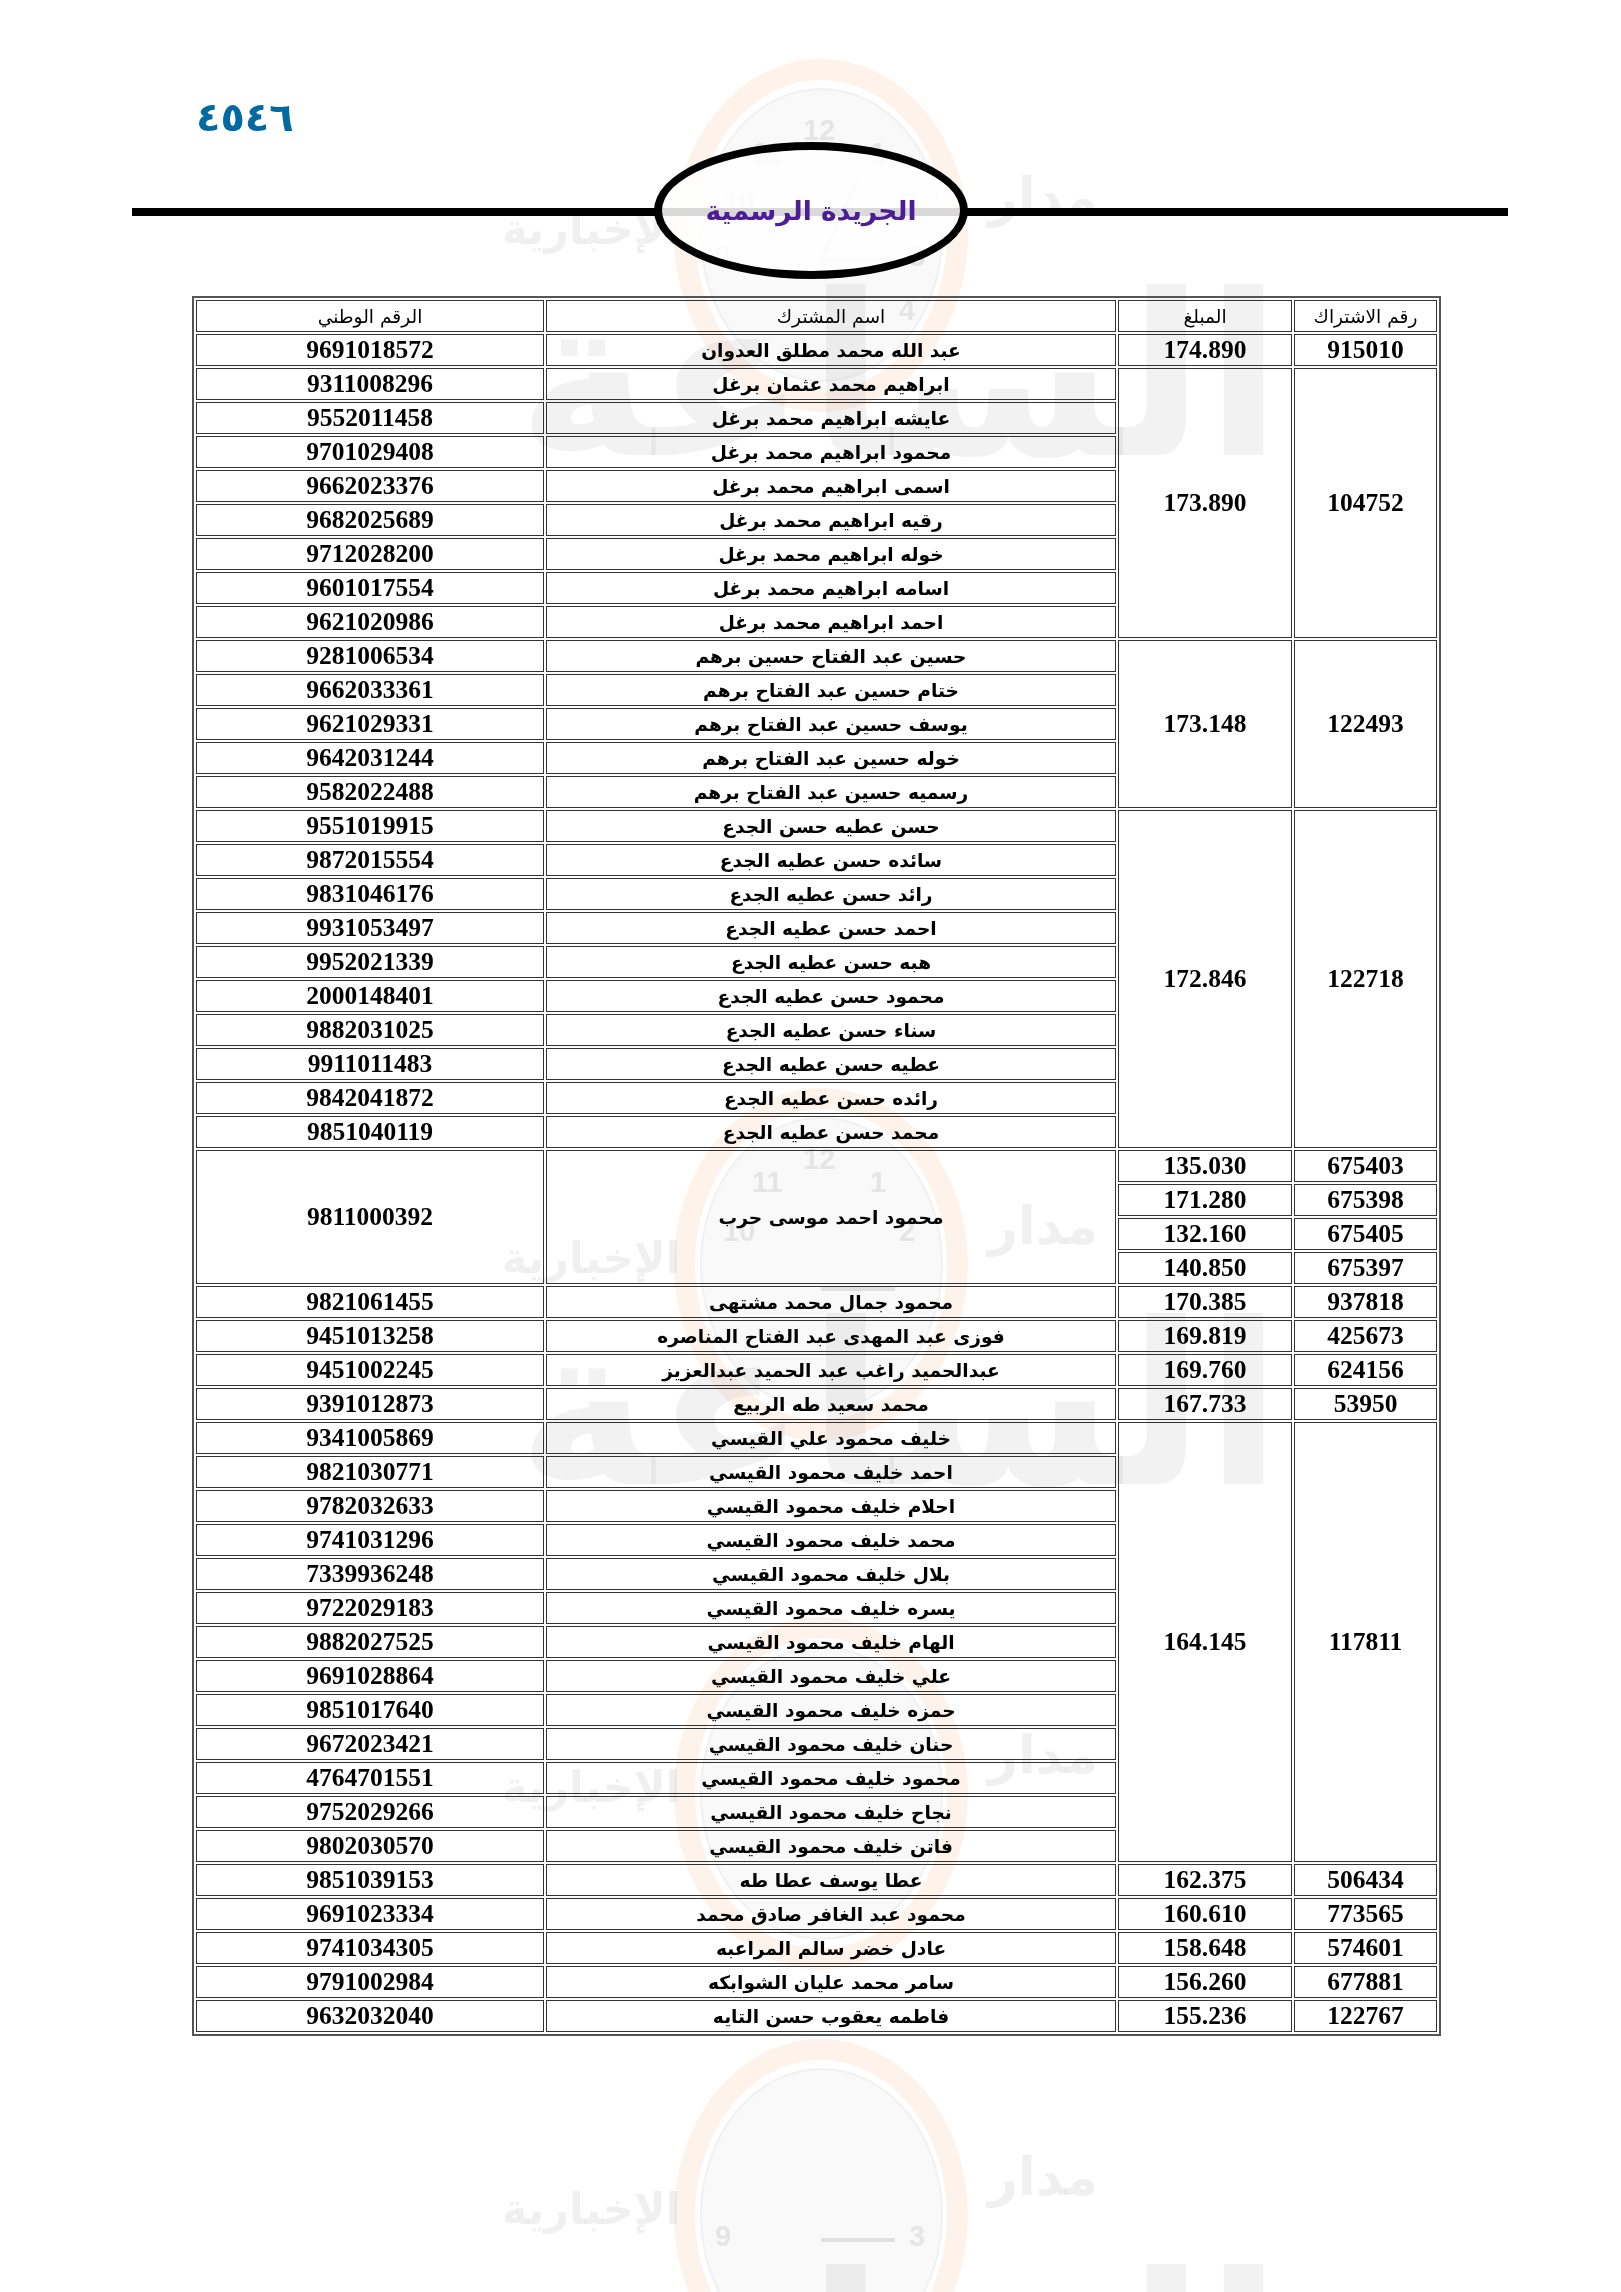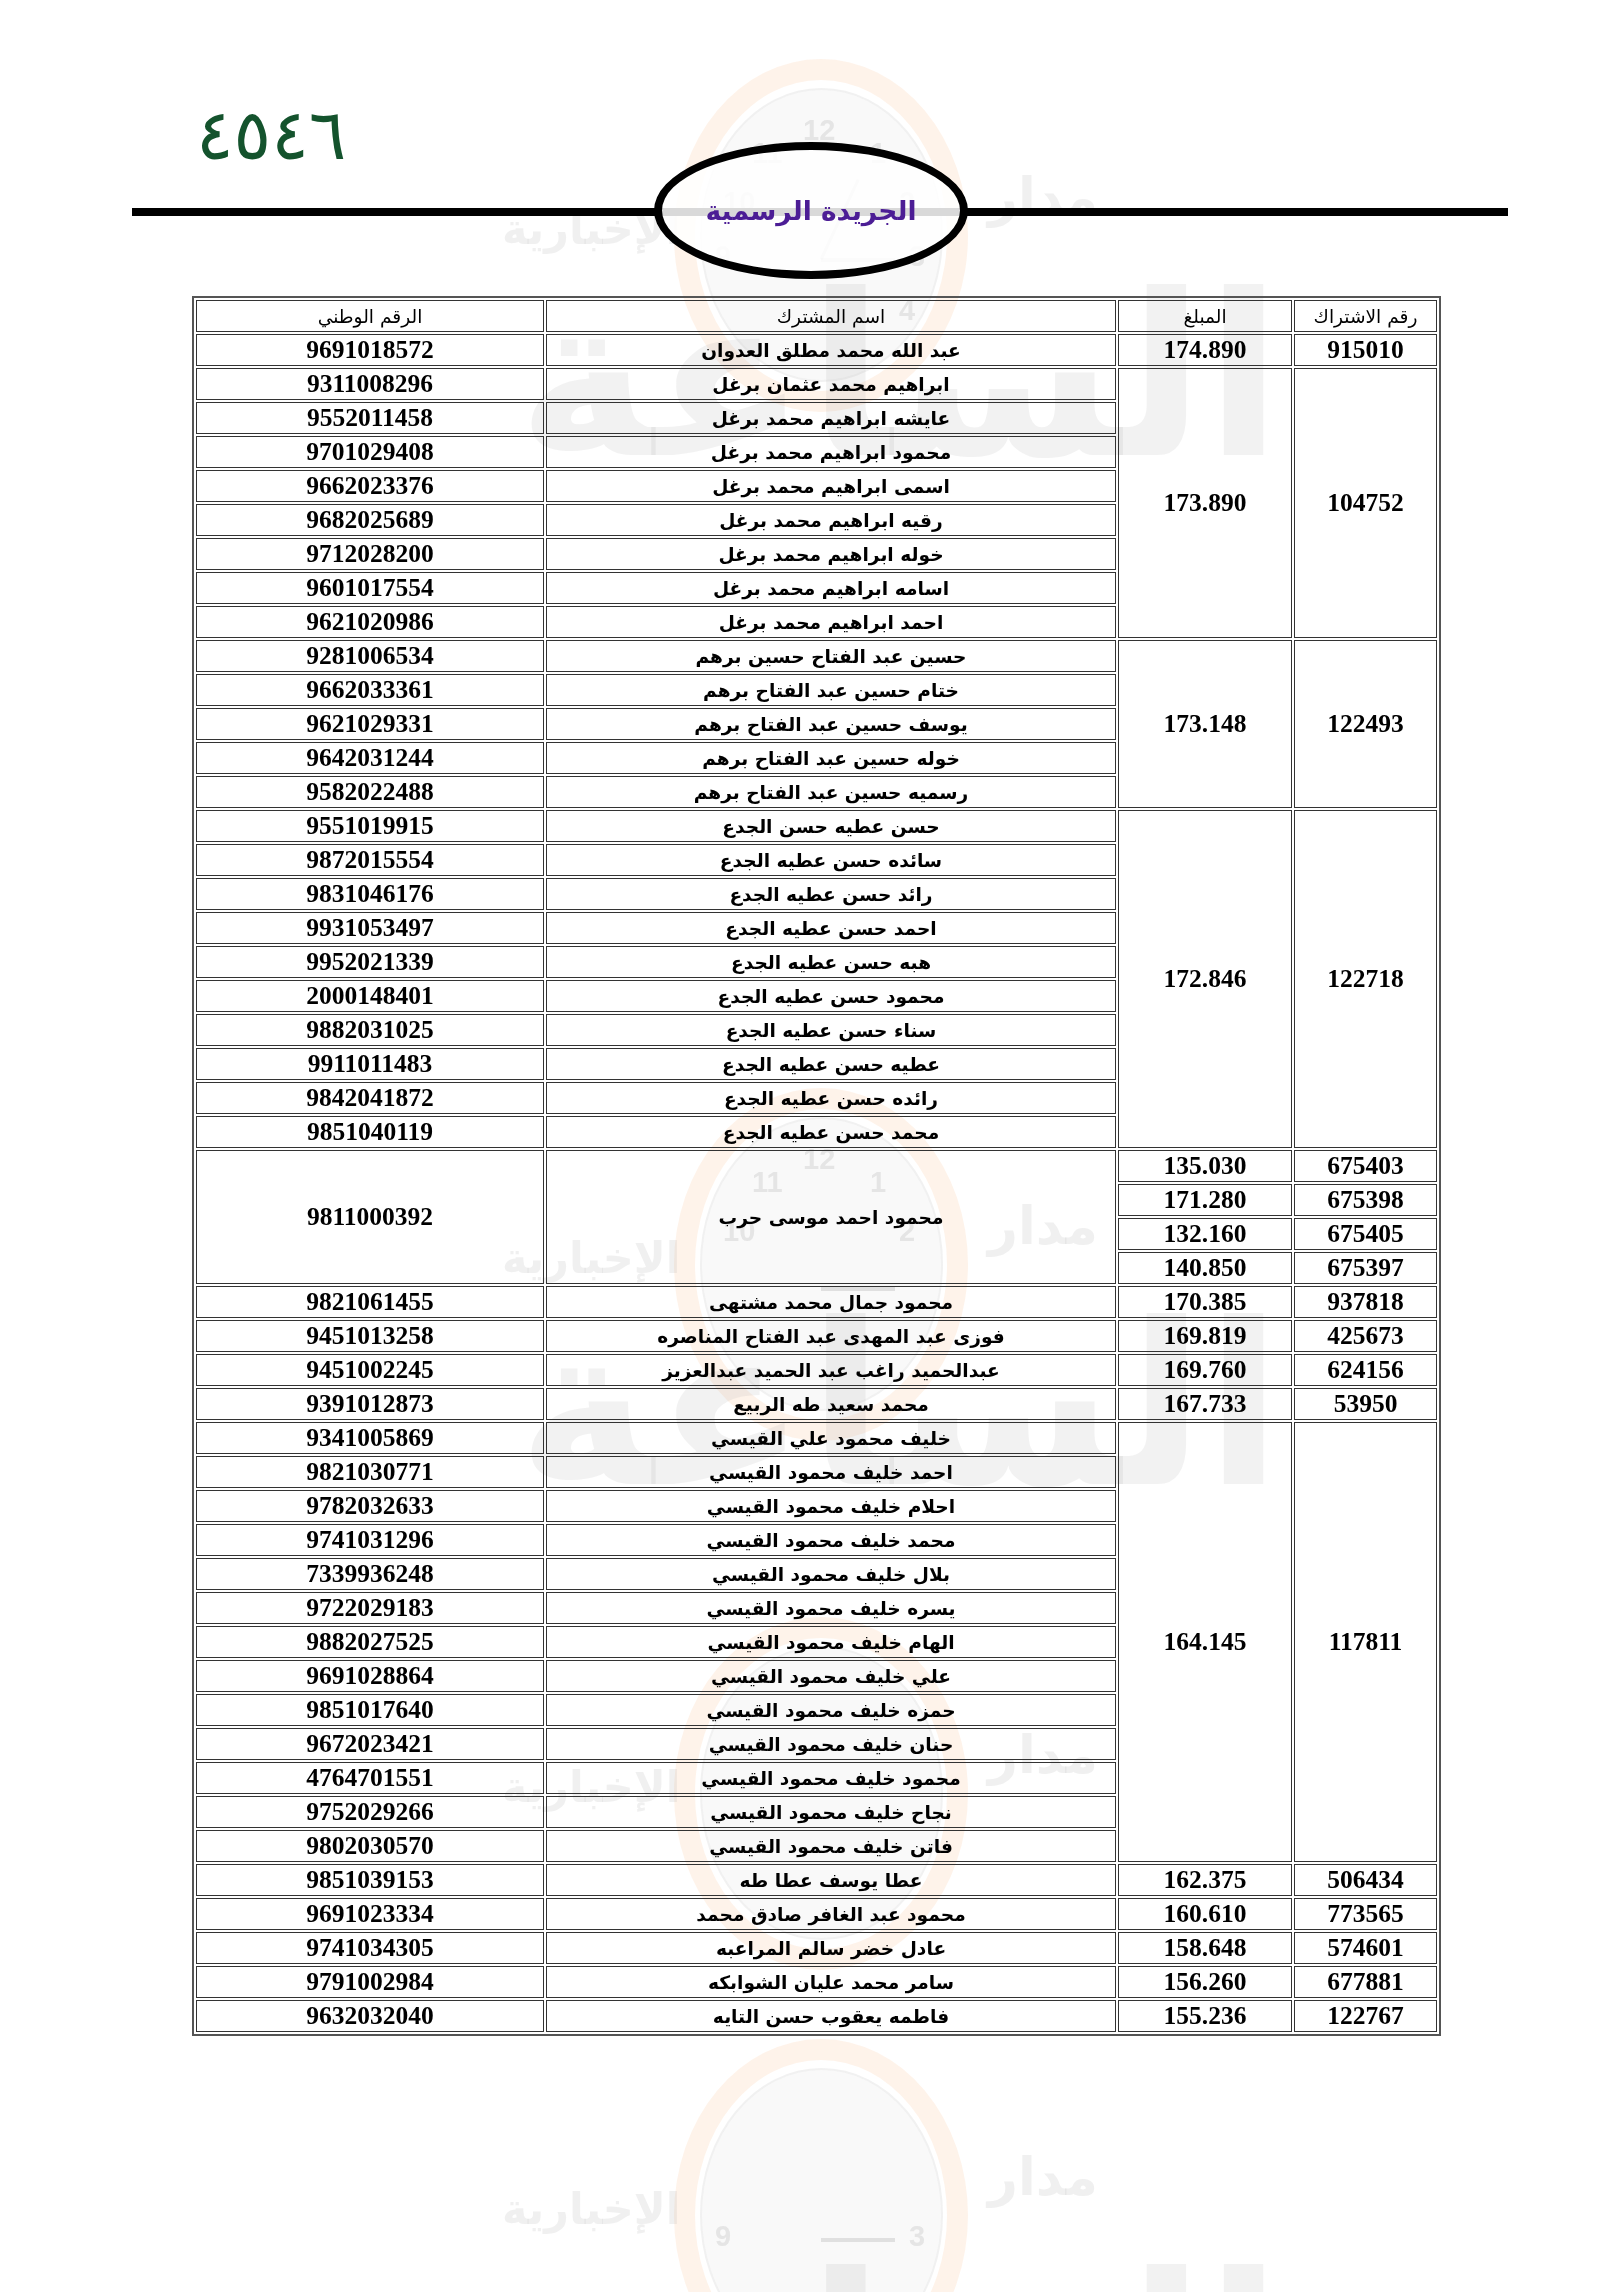--- a/index.html
+++ b/index.html
@@ -35,22 +35,22 @@
     color: rgba(160,160,160,0.16); font-size: 43px; direction: rtl; white-space: nowrap;
   }
   .wm .brand-big {
     position: absolute; font-family: "DejaVu Sans", sans-serif; font-weight: bold;
     color: rgba(160,160,160,0.14); font-size: 225px; direction: rtl; white-space: nowrap; line-height: 1;
   }
 
   
   .page-number {
     position: absolute; left: 196px; top: 94px;
-    font-family: "DejaVu Sans", sans-serif; font-weight: normal; font-size: 70px;
-    letter-spacing: 9.8px; color: #14532d; z-index: 2; direction: ltr;
+    font-family: "DejaVu Sans", sans-serif; font-weight: bold; font-size: 40px;
+    letter-spacing: 9.8px; color: #0369a1; z-index: 2; direction: ltr;
   }
   .rule {
     position: absolute; left: 132px; top: 208px; width: 1376px; height: 7.8px;
     background: #000; z-index: 1;
   }
   .masthead {
     position: absolute; left: 654px; top: 142px; width: 314px; height: 137px;
     border: 8.8px solid #000; border-radius: 50%; background: rgba(255,255,255,0.85);
     box-sizing: border-box; z-index: 2;
     display: flex; align-items: center; justify-content: center;

